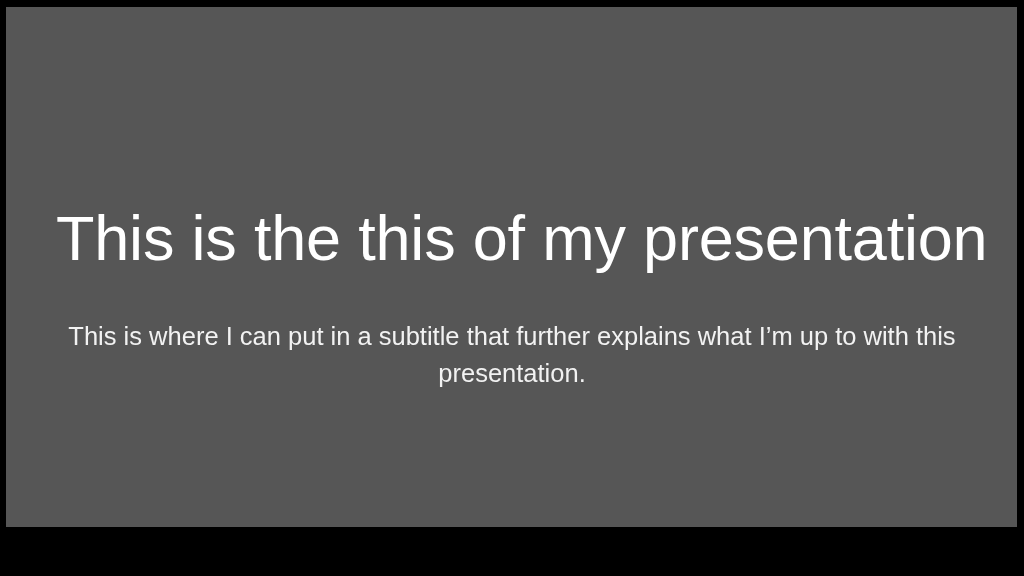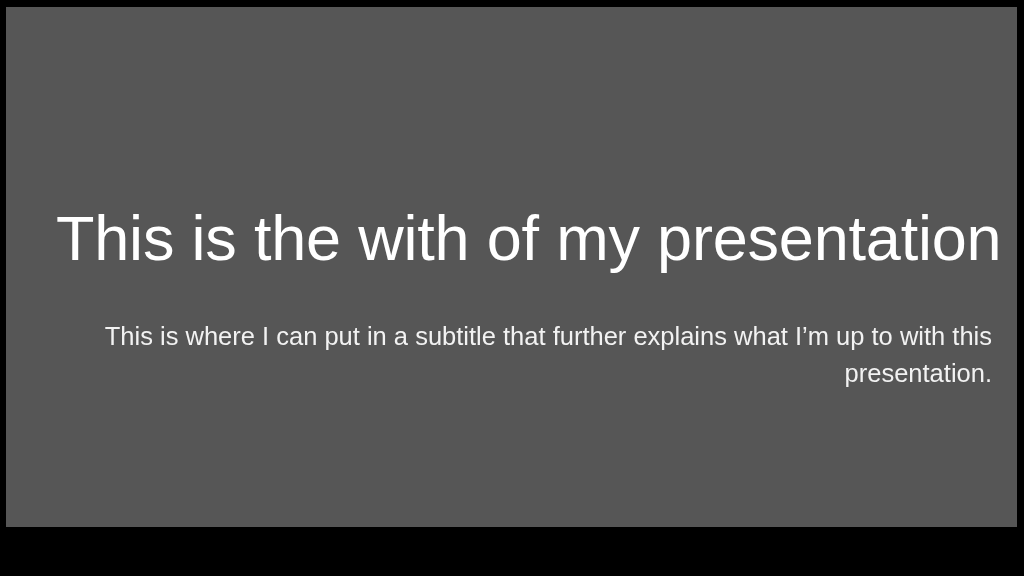--- a/index.html
+++ b/index.html
@@ -56,31 +56,31 @@
   .slide-subtitle {
     position: absolute;
     left: 26px;
     top: 311px;
     width: 960px;
     margin: 0;
     font-size: 25.5px;
     font-weight: normal;
     line-height: 37px;
     color: #f2f2f2;
-    text-align: right;
+    text-align: center;
   }
 </style>
 </head>
 <body>
 
 <div id="screenshot">
 
   <div class="slide">
     <div class="slide-content">
 
-      <h1 class="slide-title">This is the with of my presentation</h1>
+      <h1 class="slide-title">This is the this of my presentation</h1>
 
       <p class="slide-subtitle">This is where I can put in a subtitle that further explains what I’m up to with this presentation.</p>
 
     </div>
   </div>
 
 </div>
 
 </body></html>

